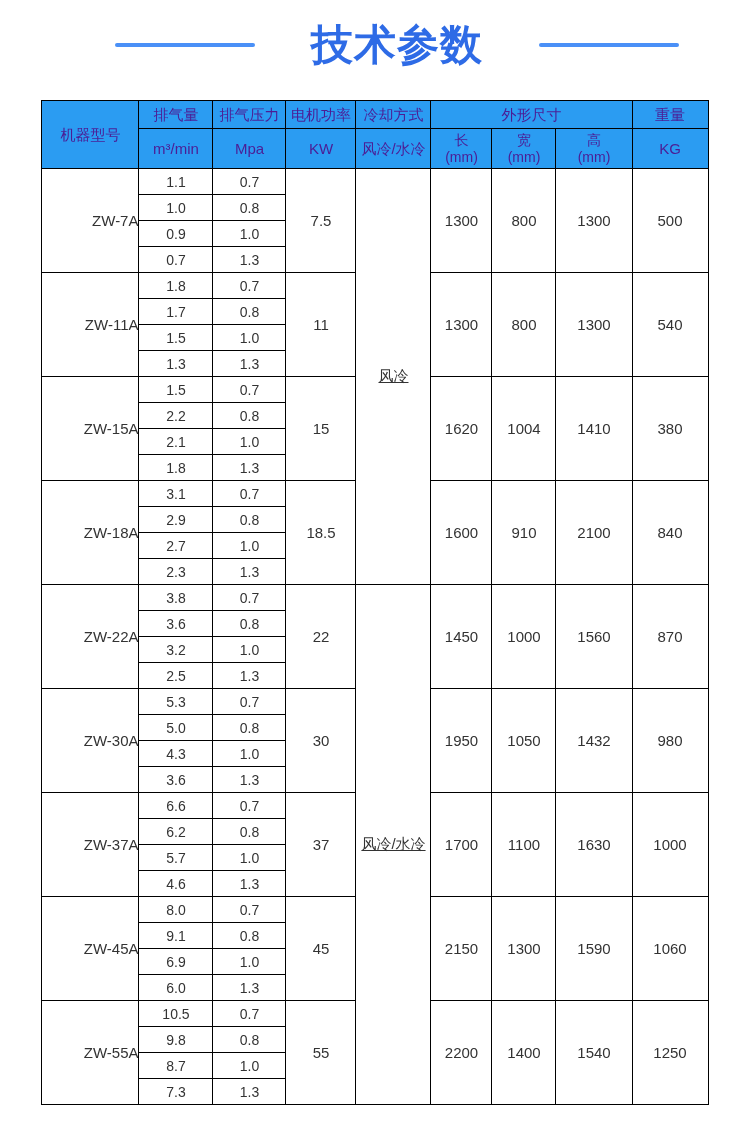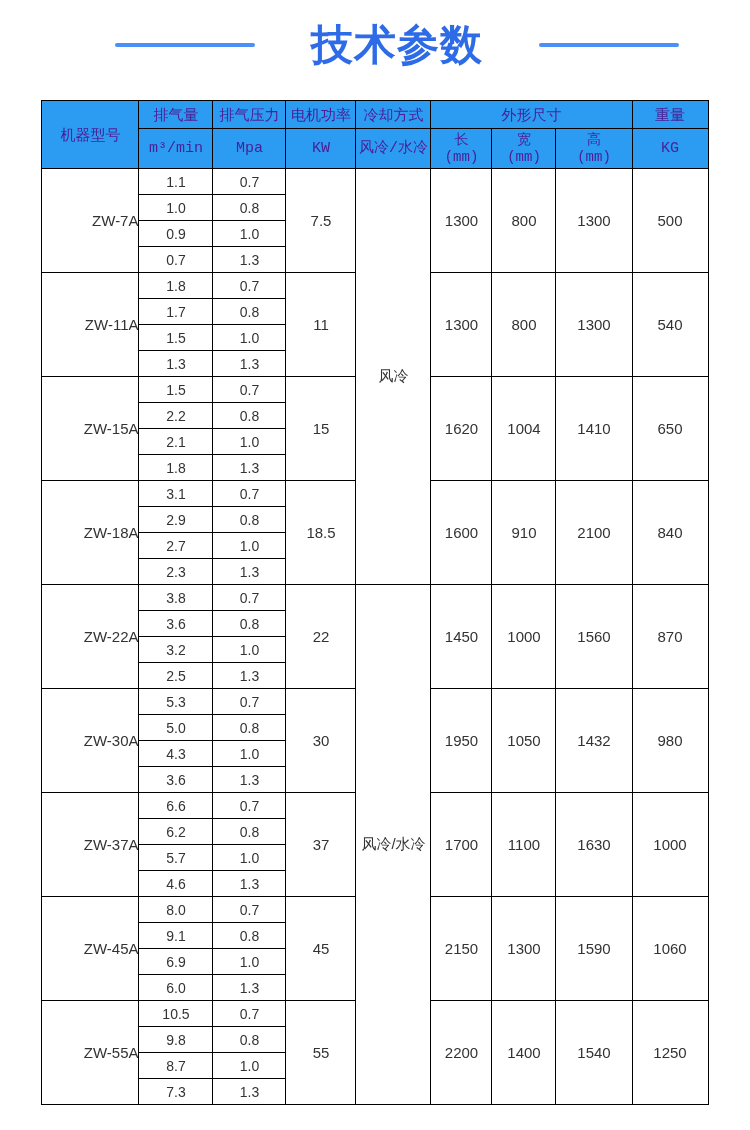--- a/index.html
+++ b/index.html
@@ -47,35 +47,35 @@
     overflow: hidden;
   }
   .spec-table thead th {
     background: #2b9cf2;
     color: #4c1d95;
     font-weight: 400;
     font-size: 15px;
     line-height: 1.2;
   }
   .spec-table thead tr.head-top { height: 28px; }
-  .spec-table thead tr.head-sub { height: 40px; font-family: Liberation Mono, monospace; }
+  .spec-table thead tr.head-sub { height: 40px; }
   .dim-sub span { display: block; line-height: 1.15; font-size: 14px; }
   .spec-table tbody td, .spec-table tbody th {
     background: #ffffff;
     font-size: 14px;
     font-weight: 400;
     color: #333;
     height: 26px;
   }
   .spec-table tbody th.model-cell { font-size: 15px; text-align: right; }
   .spec-table tbody td.power-cell,
   .spec-table tbody td.cooling-cell,
   .spec-table tbody td.dim-cell,
   .spec-table tbody td.weight-cell { font-size: 15px; }
-  .spec-table tbody td.cooling-cell { font-size: 15px; letter-spacing: 0; }
+  .spec-table tbody td.cooling-cell { font-size: 15px; letter-spacing: 0; text-decoration: underline; }
 </style>
 </head>
 <body>
 
 <div class="title-row">
   <div class="title-line"></div>
   <div class="page-title">技术参数</div>
   <div class="title-line"></div>
 </div>
 
@@ -168,21 +168,21 @@
         <td>1.3</td>
       </tr>
       <tr>
         <th rowspan="4" class="model-cell">ZW-15A</th>
         <td>1.5</td>
         <td>0.7</td>
         <td rowspan="4" class="power-cell">15</td>
         <td rowspan="4" class="dim-cell">1620</td>
         <td rowspan="4" class="dim-cell">1004</td>
         <td rowspan="4" class="dim-cell">1410</td>
-        <td rowspan="4" class="weight-cell">650</td>
+        <td rowspan="4" class="weight-cell">380</td>
       </tr>
       <tr>
         <td>2.2</td>
         <td>0.8</td>
       </tr>
       <tr>
         <td>2.1</td>
         <td>1.0</td>
       </tr>
       <tr>

